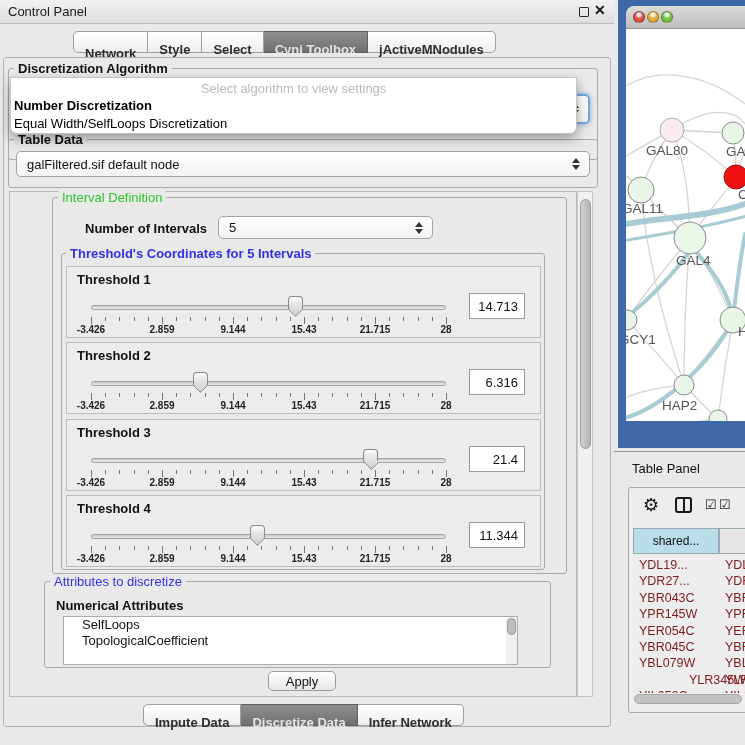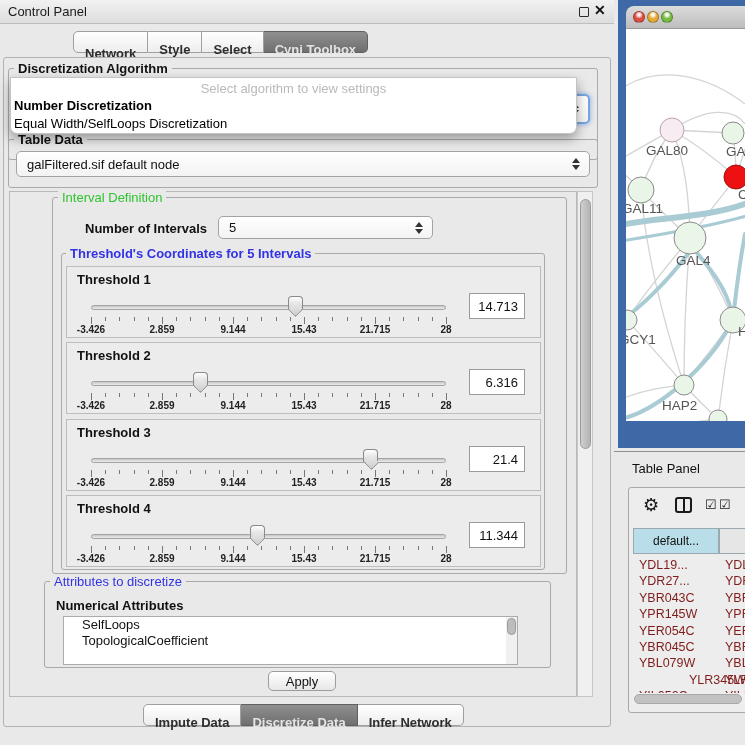--- a/index.html
+++ b/index.html
@@ -126,20 +126,23 @@
         <span>Network</span>
       </div>
       <div class="seg">
         <span>Style</span>
       </div>
       <div class="seg">
         <span>Select</span>
       </div>
       <div class="seg sel">
         <span>Cyni Toolbox</span>
+      </div>
+      <div class="seg">
+        <span>jActiveMNodules</span>
       </div>
     </div>
 
   <div id="main-panel"></div>
 
   <div class="group" style="left:8px; top:68px; width:590px; height:92px;"></div>
   <div class="group-label gl-black" style="left:14px; top:61px;">Discretization Algorithm</div>
   <div class="combo" id="algo-combo">
     <div class="stepper">
         <div class="up"></div>
@@ -421,21 +424,21 @@
   </div>
 
   <div id="tp-divider"></div>
   <div id="tp-title">Table Panel</div>
   <div id="table-panel">
     <div id="tp-gear">⚙</div>
     <div id="tp-split"></div>
     <div class="tp-check" style="left:76px;">☑</div>
     <div class="tp-check" style="left:90px;">☑</div>
     <div id="tp-table">
-        <div class="th sel" style="left: 0px; width: 86px;">default...</div>
+        <div class="th sel" style="left: 0px; width: 86px;">shared...</div>
         <div class="th" style="left: 86px; width: 92px;">name</div>
         <div class="tr-cell" style="left: 6px; top: 30px;">YDL19...</div>
         <div class="tr-cell" style="left: 92px; top: 30px;">YDL1</div>
         <div class="tr-cell" style="left: 6px; top: 46.4px;">YDR27...</div>
         <div class="tr-cell" style="left: 92px; top: 46.4px;">YDR2</div>
         <div class="tr-cell" style="left: 6px; top: 62.8px;">YBR043C</div>
         <div class="tr-cell" style="left: 92px; top: 62.8px;">YBR0</div>
         <div class="tr-cell" style="left: 6px; top: 79.2px;">YPR145W</div>
         <div class="tr-cell" style="left: 92px; top: 79.2px;">YPR1</div>
         <div class="tr-cell" style="left: 6px; top: 95.6px;">YER054C</div>

